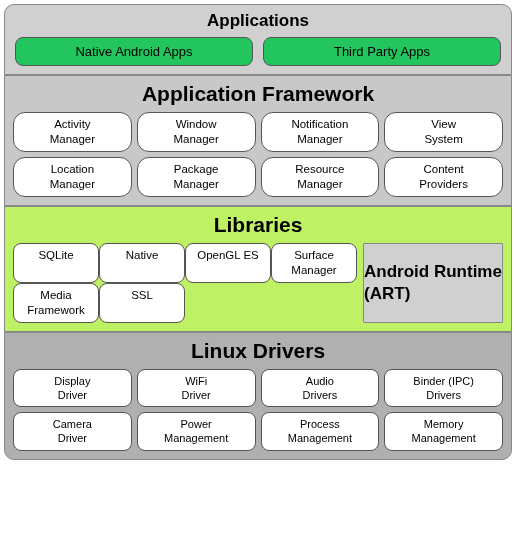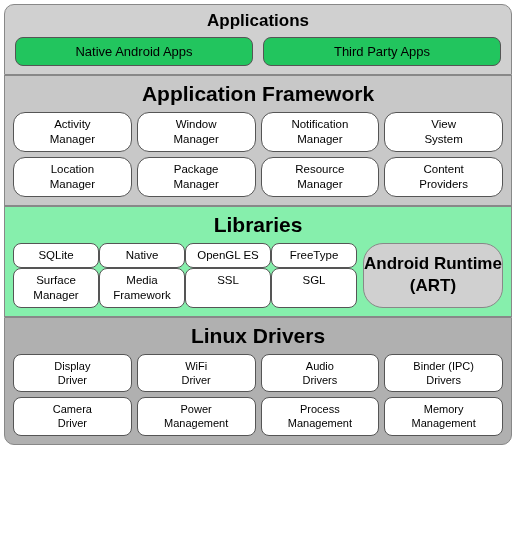--- a/index.html
+++ b/index.html
@@ -67,21 +67,21 @@
       border: 1.5px solid #555;
       border-radius: 12px;
       padding: 4px 4px;
       text-align: center;
       font-size: 11.5px;
       line-height: 1.3;
     }
 
     
     .section-libraries {
-      background: #86efac;
+      background: #bef264;
       border: 1.5px solid #888;
       padding: 6px 8px 8px;
       margin: 0 4px;
     }
     .libraries-inner {
       display: flex;
       gap: 6px;
     }
     .lib-left {
       flex: 1;
@@ -95,26 +95,25 @@
       border: 1.5px solid #555;
       border-radius: 8px;
       padding: 4px 4px;
       text-align: center;
       font-size: 11.5px;
       line-height: 1.3;
     }
     .art-box {
       background: #d0d0d0;
       border: 1.5px solid #888;
-      border-radius: 20px;
+      border-radius: 1px;
       width: 140px;
       display: flex;
       align-items: center;
       justify-content: center;
-      text-align: center;
       font-size: 17px;
       font-weight: bold;
       line-height: 1.3;
       flex-shrink: 0;
     }
 
     
     .section-kernel {
       background: #b0b0b0;
       border: 1.5px solid #888;
@@ -172,25 +171,23 @@
   </div>
 
   <div class="section-libraries">
     <div class="subsection-title">Libraries</div>
     <div class="libraries-inner">
       <div class="lib-left">
         <div class="lib-grid">
           <div class="lib-box">SQLite</div>
           <div class="lib-box">Native</div>
           <div class="lib-box">OpenGL ES</div>
-          <div class="lib-box">FreeType</div>
           <div class="lib-box">Surface<br>Manager</div>
           <div class="lib-box">Media<br>Framework</div>
           <div class="lib-box">SSL</div>
-          <div class="lib-box">SGL</div>
         </div>
       </div>
       <div class="art-box">Android Runtime<br>(ART)</div>
     </div>
   </div>
 
   <div class="section-kernel">
     <div class="subsection-title">Linux Drivers</div>
     <div class="kernel-grid">
       <div class="kernel-box">Display<br>Driver</div>

